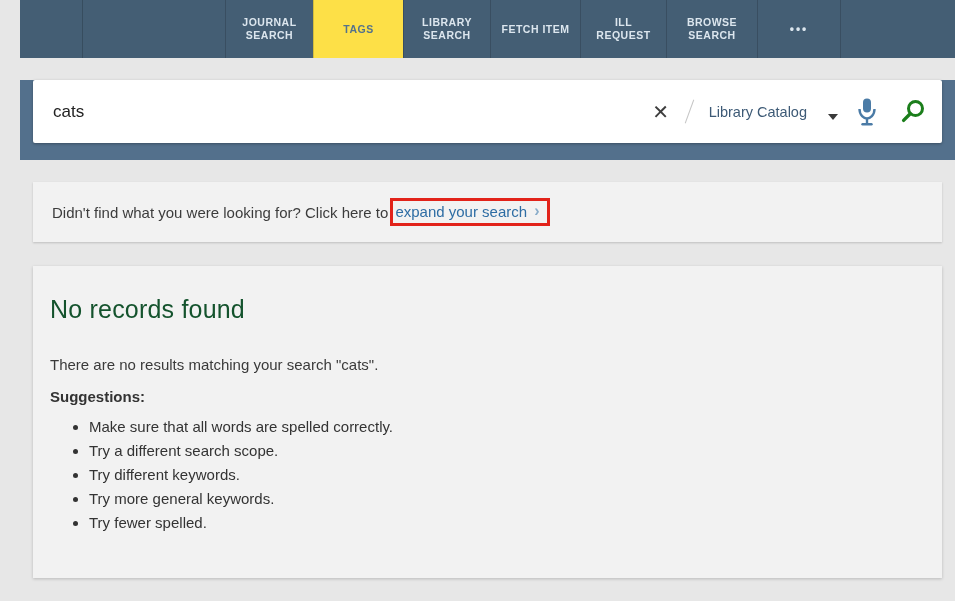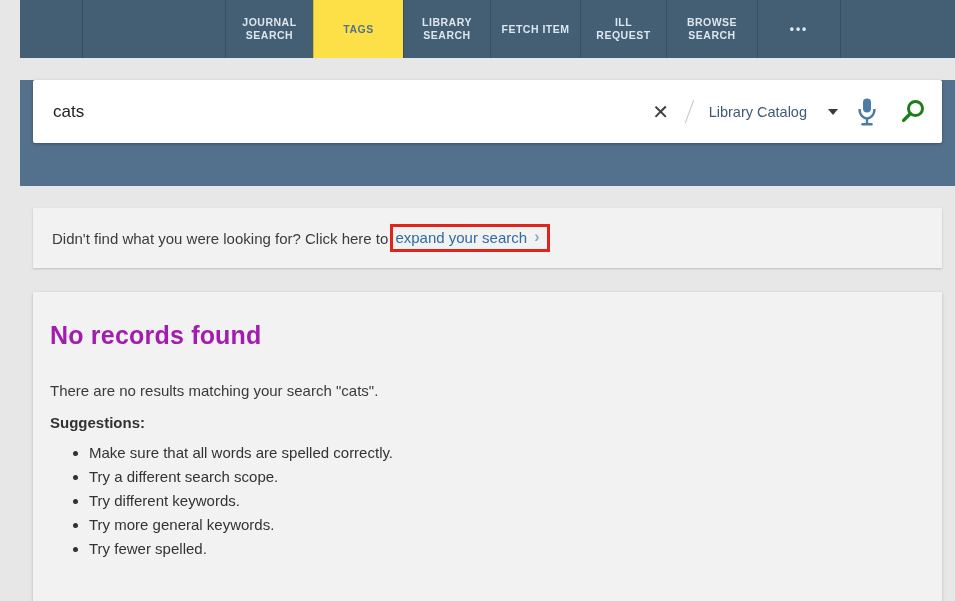--- a/index.html
+++ b/index.html
@@ -43,21 +43,21 @@
     padding: 0 8px;
     cursor: pointer;
   }
   .tab:last-child { border-right: 1px solid rgba(0,0,0,.16); }
   .tab.selected { background: #fde047; color: var(--selected_tab_text, #54728c); }
   .w0{width:88px}.w1{width:90px}.w2{width:87px}.w3{width:86px}.w4{width:90px}.w5{width:91px}.w6{width:84px}
   .tab-more { font-size: 12px; letter-spacing: 2px; }
 
   
   .search-section {
-    height: 106px;
+    height: 80px;
     background: var(--search_bg, #53708c);
     margin-top: 12px;
   }
   .search-box {
     display: flex; align-items: center;
     margin: 22px 13px 0 13px;
     height: 63px;
     background: #ffffff;
     border-radius: 2px;
     box-shadow: 0 1px 3px rgba(0,0,0,.3);
@@ -73,21 +73,21 @@
     width: 38px; padding: 0;
     font-family: inherit; font-size: 20px; color: #3d3d3d; line-height: 1;
   }
   .slash-divider {
     width: 1px; height: 25px;
     background: #c6c6c6;
     transform: rotate(20deg);
     margin: 0 9px;
   }
   .scope-btn {
-    display: flex; align-items: center;
+    display: flex; align-items: flex-end;
     border: none; background: none; cursor: pointer;
     padding: 0 6px 0 10px;
     font-family: inherit; font-size: 14.5px; color: #3d5a76;
   }
   .caret {
     width: 0; height: 0;
     border-left: 5px solid transparent;
     border-right: 5px solid transparent;
     border-top: 6px solid #3a3a3a;
     margin-left: 21px;
@@ -128,23 +128,23 @@
   
   .panel {
     margin: 24px 13px 0 13px;
     height: 312px;
     background: var(--panel_bg, #f2f2f2);
     box-shadow: 0 1px 3px rgba(0,0,0,.2);
     padding: 26px 20px 0 17px;
   }
   .panel h1 {
     margin: 0;
-    font-size: 25px; font-weight: 700; line-height: 34px;
+    font-size: 25px; font-weight: 400; line-height: 34px;
     letter-spacing: .2px;
-    color: #a21caf;
+    color: #14532d;
   }
   .msg {
     margin: 30px 0 0 0;
     font-size: 15px; color: #3a3a3a;
   }
   .sug {
     margin: 15px 0 0 0;
     font-size: 15px; font-weight: bold; color: #333333;
   }
   .panel ul {

